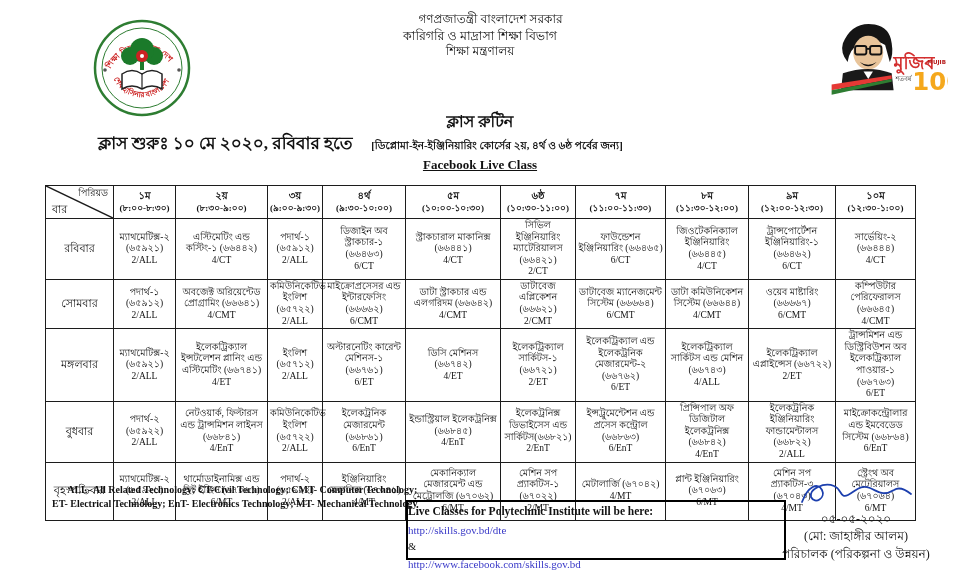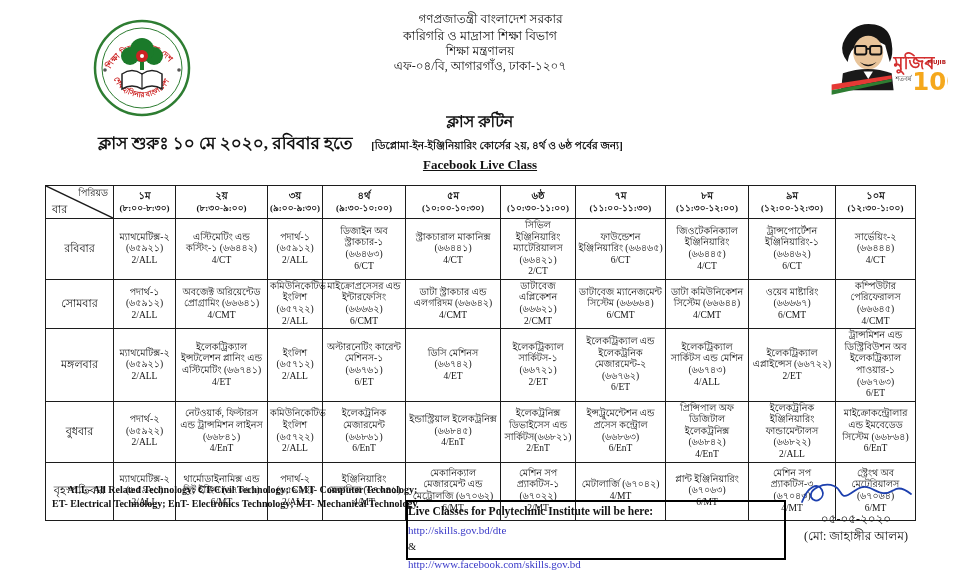--- a/index.html
+++ b/index.html
@@ -116,21 +116,20 @@
     <text x="108" y="52" font-size="6" font-weight="bold" fill="#b71c1c" font-family="'DejaVu Sans', sans-serif">MUJIB</text>
     <text x="74" y="70" font-size="7" fill="#333333" font-family="'DejaVu Sans', sans-serif">শতবর্ষ</text>
     <text x="92" y="80" font-size="26" font-weight="bold" fill="#f5a81c" font-family="'DejaVu Sans', sans-serif">100</text>
   </svg>
 </div>
 
 <div class="abs header-block">
   <div class="hdr-l1">গণপ্রজাতন্ত্রী বাংলাদেশ সরকার</div>
   <div class="hdr-l3">কারিগরি ও মাদ্রাসা শিক্ষা বিভাগ</div>
   <div class="hdr-l4">শিক্ষা মন্ত্রণালয়</div>
-  <div class="hdr-l5">এফ-০৪/বি, আগারগাঁও, ঢাকা-১২০৭</div>
 </div>
 
 <div class="abs main-title">ক্লাস রুটিন</div>
 <div class="abs start-note">ক্লাস শুরুঃ ১০ মে ২০২০, রবিবার হতে</div>
 <div class="abs sub-title">[ডিপ্লোমা-ইন-ইঞ্জিনিয়ারিং কোর্সের ২য়, ৪র্থ ও ৬ষ্ঠ পর্বের জন্য]</div>
 <div class="abs fb-live">Facebook Live Class</div>
 
 <table class="routine">
   <colgroup>
     <col style="width:68px">
@@ -326,13 +325,14 @@
   <div class="amp">&amp;</div>
   <a href="#" id="link2" style="color: rgb(58, 58, 200);">http://www.facebook.com/skills.gov.bd</a>
 </div>
 
 <div class="abs sign-block">
   <svg class="sign-svg" width="120" height="32" viewBox="0 0 120 32">
     <path d="M6,24 C12,8 22,4 26,12 C30,20 19,27 15,19 C13,11 28,4 38,8 C46,11 44,21 52,17 C60,13 64,6 74,10 C82,13 86,19 98,12 C104,8 110,12 115,16" fill="none" stroke="#1c3fae" stroke-width="1.8" stroke-linecap="round"></path>
   </svg>
   <div class="sign-date">০৫-০৫-২০২০</div>
   <div class="sign-name">(মো: জাহাঙ্গীর আলম)</div>
+  <div class="sign-title">পরিচালক (পরিকল্পনা ও উন্নয়ন)</div>
 </div>
 
 </body></html>

